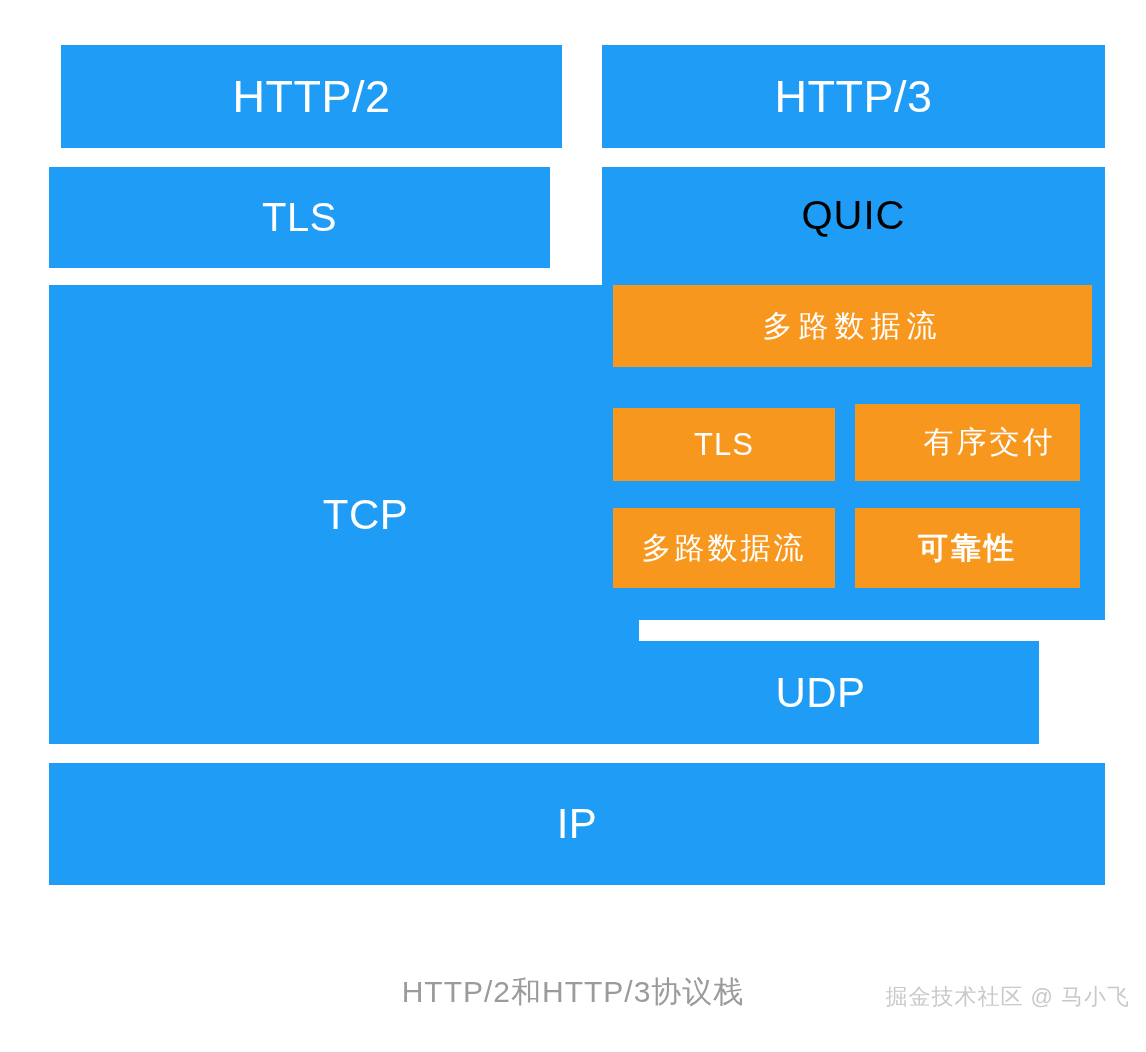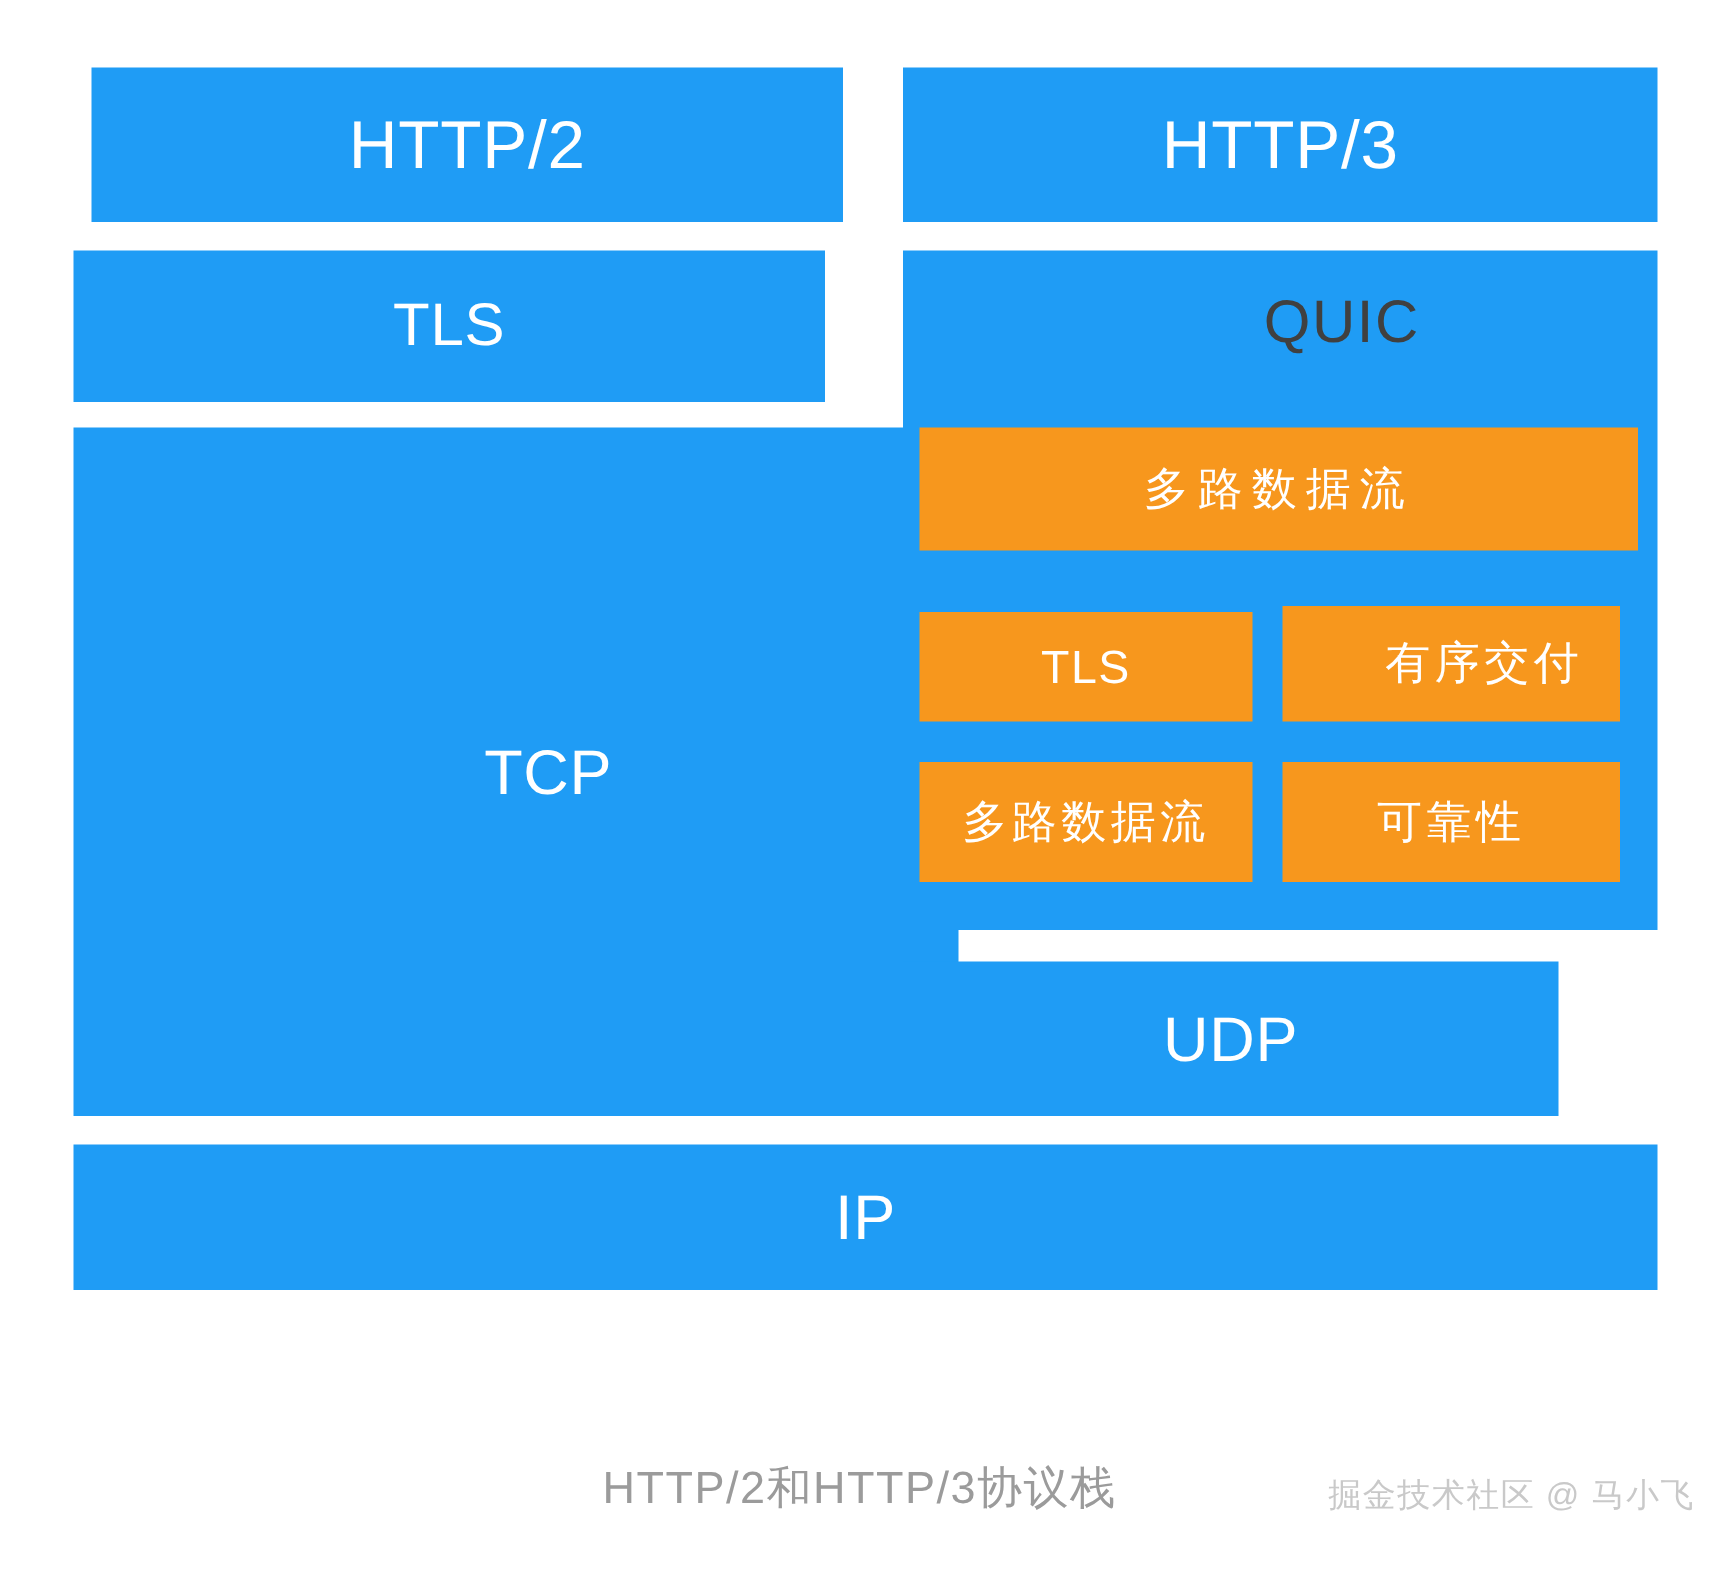--- a/index.html
+++ b/index.html
@@ -73,25 +73,24 @@
   }
   .b-quic {
     left: 602px; top: 167px;
     width: 503px; height: 453px;
     display: block;
   }
   .quic-title {
     position: absolute;
     left: 0; top: 26px;
     width: 503px;
-    color: #404040;
+    color: #000000;
     font-size: 40px;
     font-weight: 500;
     letter-spacing: 1px;
-    margin-left: 41px;
   }
 
   
   .feat {
     position: absolute;
     box-sizing: border-box;
     display: flex;
     align-items: center;
     justify-content: center;
     color: #ffffff;
@@ -120,33 +119,34 @@
     left: 11px;  top: 341px;
     width: 222px; height: 80px;
     font-size: 30px;
     letter-spacing: 3px;
   }
   .feat-d {
     left: 253px; top: 341px;
     width: 225px; height: 80px;
     font-size: 30px;
     letter-spacing: 3px;
+    font-weight: bold;
   }
 
   .b-udp {
     left: 602px; top: 641px;
     width: 437px; height: 103px;
     font-size: 42px;
     font-weight: 500;
   }
 
   
   .b-ip {
     left: 49px;  top: 763px;
-    width: 1056px; height: 97px;
+    width: 1056px; height: 122px;
     font-size: 42px;
     font-weight: 500;
   }
 
   
   .caption {
     position: absolute;
     left: 0; top: 972px;
     width: 1146px;
     text-align: center;

